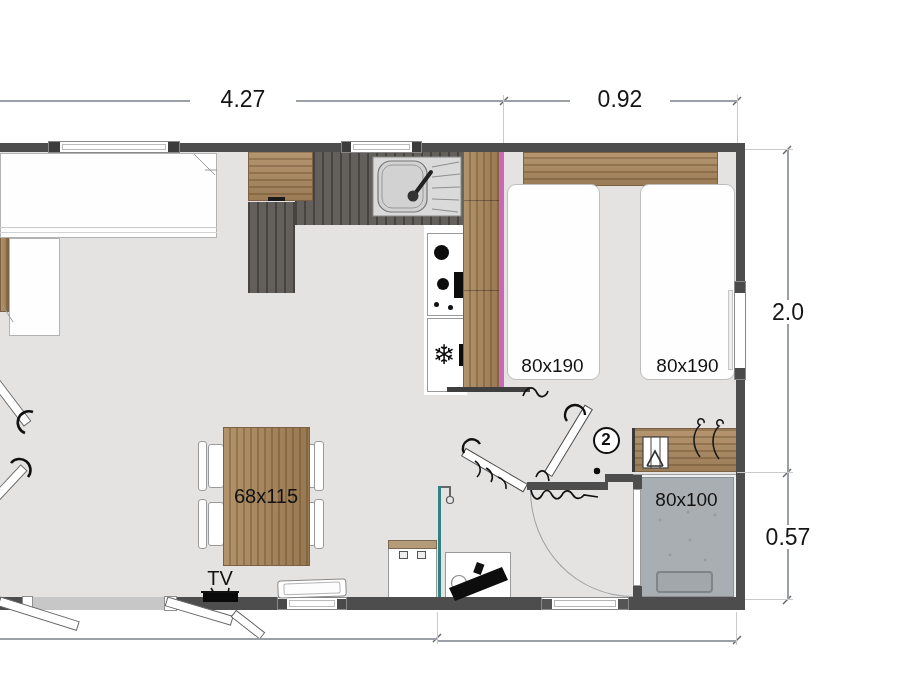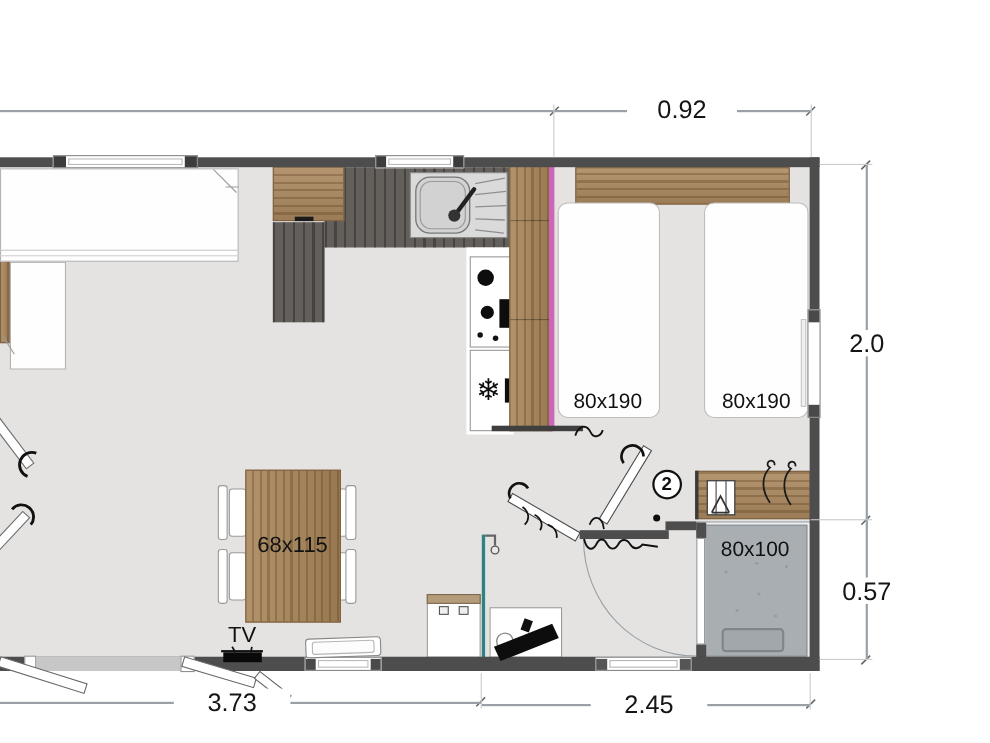--- a/index.html
+++ b/index.html
@@ -245,25 +245,24 @@
   <div class="abs dimLine" style="left:0;top:638px;width:438px;height:1.5px;"></div>
   <div class="abs dimLine" style="left:438px;top:640px;width:299px;height:1.5px;"></div>
   <div class="abs extLine" style="left:503px;top:95px;width:1px;height:48px;"></div>
   <div class="abs extLine" style="left:737px;top:95px;width:1px;height:48px;"></div>
   <div class="abs extLine" style="left:745px;top:149px;width:48px;height:1px;"></div>
   <div class="abs extLine" style="left:737px;top:472px;width:56px;height:1px;"></div>
   <div class="abs extLine" style="left:745px;top:599px;width:48px;height:1px;"></div>
   <div class="abs extLine" style="left:437px;top:612px;width:1px;height:32px;"></div>
   <div class="abs extLine" style="left:736px;top:612px;width:1px;height:33px;"></div>
 
+  <div class="abs dimText" style="left:190px;top:87px;width:106px;">4.27</div>
   <div class="abs dimText" style="left:570px;top:87px;width:100px;">0.92</div>
   <div class="abs dimText" style="left:759px;top:300px;width:58px;">2.0</div>
   <div class="abs dimText" style="left:757px;top:525px;width:62px;">0.57</div>
-  <div class="abs dimText" style="left:158px;top:626px;width:106px;">3.73</div>
-  <div class="abs dimText" style="left:537px;top:628px;width:106px;">2.45</div>
 
   <div class="abs lblText" style="left:505px;top:355px;width:95px;font-size:19px;">80x190</div>
   <div class="abs lblText" style="left:640px;top:355px;width:95px;font-size:19px;">80x190</div>
   <div class="abs lblText" style="left:222px;top:485px;width:88px;font-size:20px;">68x115</div>
   <div class="abs lblText" style="left:639px;top:489px;width:95px;font-size:19px;">80x100</div>
   <div class="abs lblText" style="left:201px;top:567px;width:38px;font-size:20px;border-bottom:2px solid #111;padding-bottom:1px;">TV</div>
 
   <div class="abs" style="left:593px;top:427px;width:27px;height:27px;border:2.5px solid #111;border-radius:50%;background:#fff;box-sizing:border-box;">
     <div class="abs lblText" style="left:0;top:1px;width:22px;font-size:17px;font-weight:bold;">2</div>
   </div>

